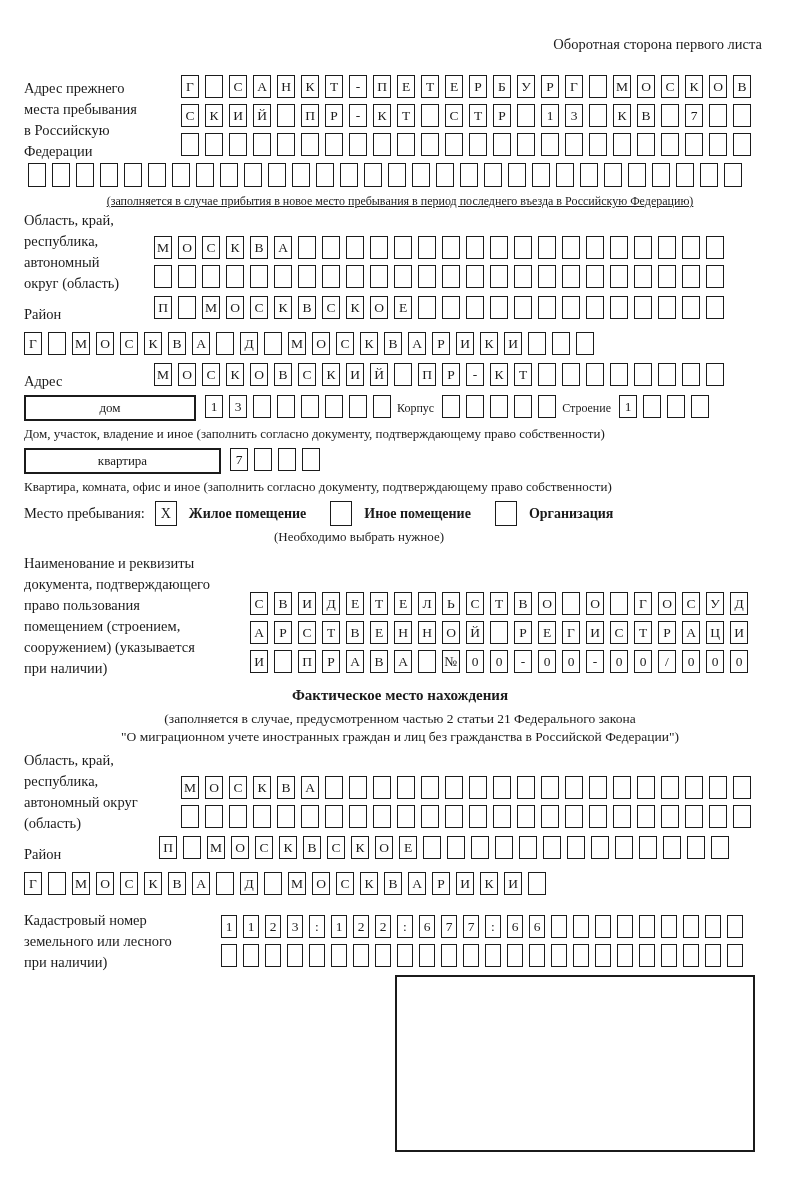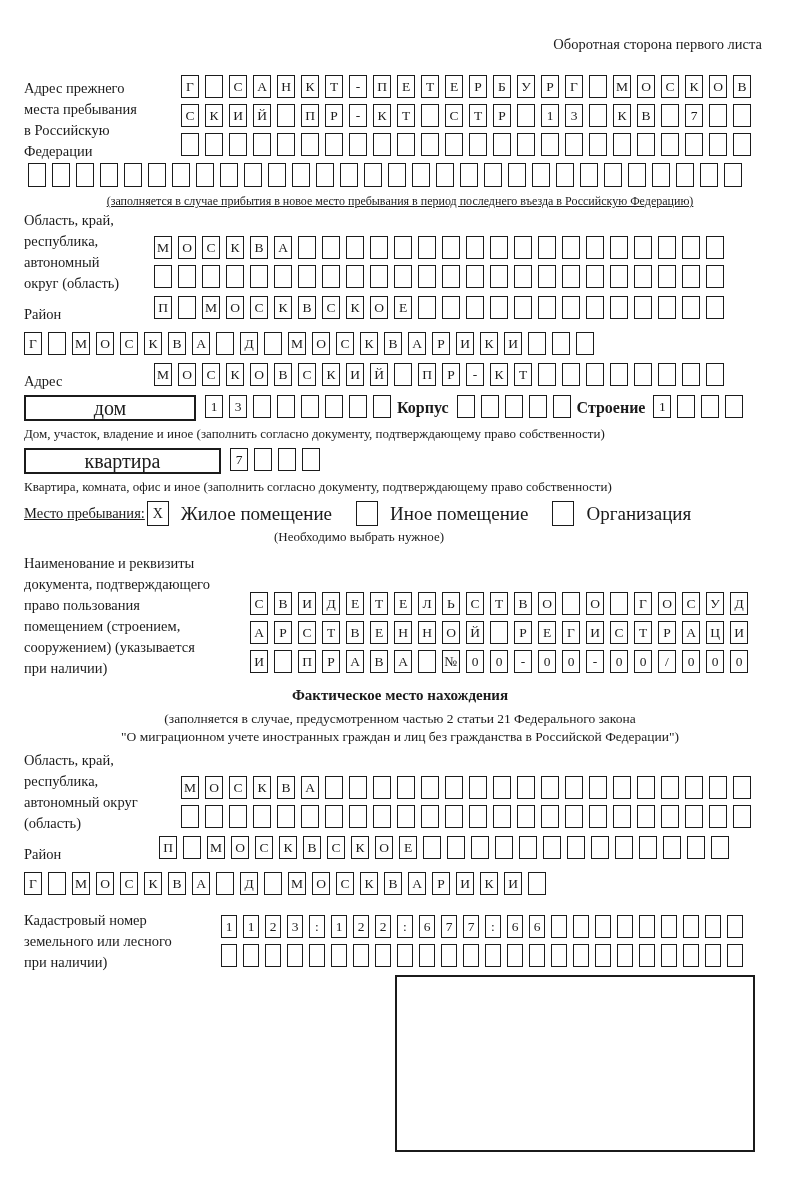--- a/index.html
+++ b/index.html
@@ -41,36 +41,36 @@
 
   .sectitle { text-align: center; font-weight: bold; font-size: 15px; margin: 5px 0 6px 0; }
 
   .mt2 { margin-top: 2px; }
   .cells-offset { margin-top: 5px; }
 
   .houserow { display: flex; align-items: flex-start; margin-top: 3px; }
   .widebox {
     border: 2px solid #1b1b1b; height: 26px;
     display: flex; align-items: center; justify-content: center;
-    font-size: 20px; margin-right: 9px; flex: 0 0 auto;
+    font-size: 13px; margin-right: 9px; flex: 0 0 auto;
   }
   .housebox { width: 172px; }
   .aptbox { width: 197px; }
-  .inlinelabel { font-size: 16px; line-height: 26px; margin: 0 8px 0 6px; flex: 0 0 auto; font-weight: bold; }
+  .inlinelabel { font-size: 12px; line-height: 26px; margin: 0 8px 0 6px; flex: 0 0 auto; }
 
   .fieldnote { font-size: 13px; margin: 2px 0 6px 0; font-family: Liberation Serif, serif; }
 
   .stayrow { display: flex; align-items: center; margin-top: 4px; }
-  .staylabel { font-size: 14.5px; margin-right: 2px; text-decoration: underline; }
+  .staylabel { font-size: 14.5px; margin-right: 10px; }
   .cbox {
     width: 22px; height: 25px; border: 1.5px solid #1b1b1b; flex: 0 0 auto;
     display: flex; align-items: center; justify-content: center;
     font-size: 14px; margin-right: 12px;
   }
-  .optlabel { font-size: 19px; margin-right: 24px; }
+  .optlabel { font-size: 14px; margin-right: 24px; font-weight: bold; }
   .choosenote { font-size: 13px; text-align: center; width: 430px; margin: 3px 0 8px 120px; }
 
   .docrow { margin-top: 2px; }
 
   .factnotes { font-size: 13.5px; line-height: 18px; text-align: center; margin-bottom: 4px; }
 
   .stampblock { margin-left: 347px; width: 412px; margin-top: 2px; }
   .stampbox { width: 360px; height: 177px; border: 2px solid #1b1b1b; margin-left: 24px; }
 </style>
 </head>

